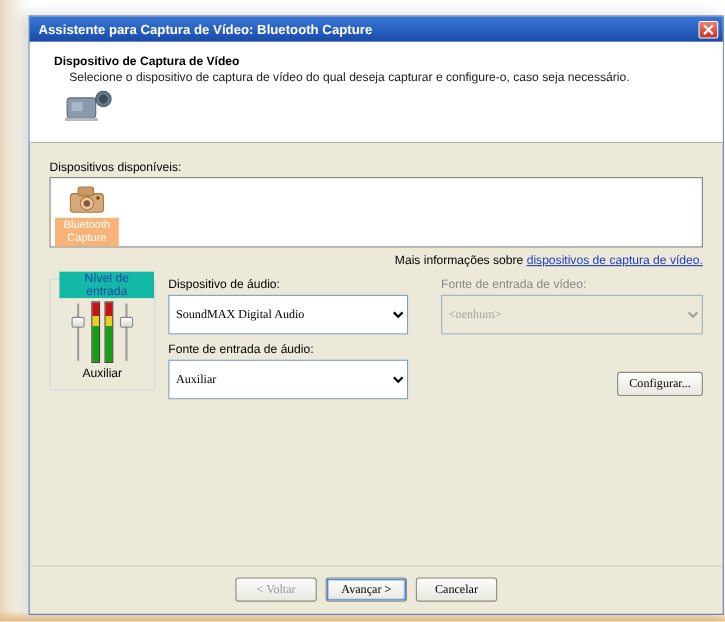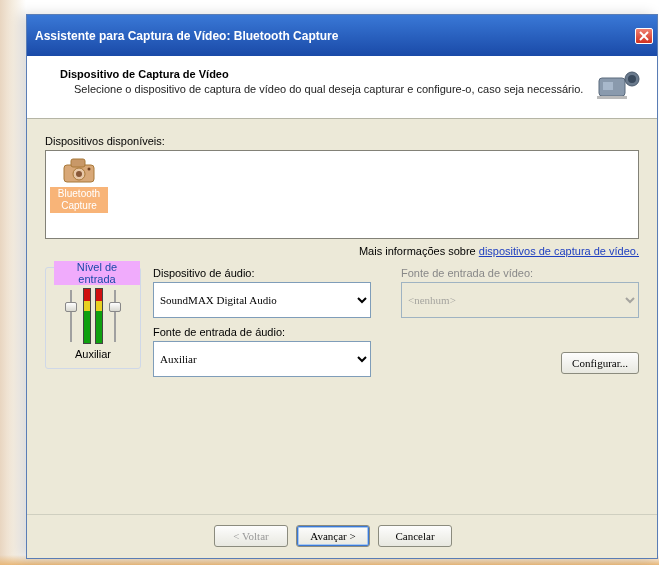--- a/index.html
+++ b/index.html
@@ -30,21 +30,21 @@
     position: absolute;
     left: 26px; top: 14px;
     width: 632px;
     height: 545px;
     border: 1px solid #5a7db5;
     background: #ece9d8;
     box-shadow: -6px 0 12px rgba(0,0,0,0.15);
     z-index: 1;
   }
   .titlebar {
-    height: 41px;
+    height: 23px;
     background: linear-gradient(to bottom, #3a78d6 0%, #2d66c4 40%, #1a4aa8 100%);
     color: #fff;
     display: flex;
     align-items: center;
     justify-content: space-between;
     padding: 0 4px 0 8px;
     font-size: 12px;
     font-weight: bold;
   }
   .close-btn {
@@ -54,42 +54,43 @@
     border-radius: 2px;
     display: flex; align-items: center; justify-content: center;
     color: #fff;
     font-weight: bold;
     font-size: 11px;
     cursor: pointer;
   }
   .header-panel {
     background: #fff;
     border-bottom: 1px solid #b5b5a5;
-    padding: 10px 14px 12px 33px;
+    padding: 10px 14px 12px 22px;
     display: flex;
     align-items: flex-start;
     justify-content: space-between;
+    flex-direction: column;
   }
   .header-text { flex: 1; padding-top: 2px; }
   .header-title { font-weight: bold; font-size: 11px; margin-bottom: 3px; }
   .header-sub { font-size: 11px; padding-left: 14px; color: #222; }
   .camcorder-icon {
     width: 48px; height: 40px;
     margin-left: 8px;
   }
   .content {
     padding: 16px 18px 0 18px;
     position: relative;
     height: calc(100% - 23px - 62px - 44px);
   }
   .label { font-size: 11px; color: #000; margin-bottom: 3px; display: block; }
   .devices-box {
     background: #fff;
     border: 1px solid #828177;
-    height: 89px;
+    height: 64px;
     padding: 4px;
     display: flex;
     gap: 6px;
     margin-bottom: 6px;
   }
   .device-item {
     width: 58px;
     text-align: center;
     cursor: pointer;
   }
@@ -119,21 +120,21 @@
   }
   .fieldset {
     border: 1px solid #cfd8e8;
     border-radius: 3px;
     position: relative;
     padding: 14px 10px 6px 10px;
   }
   .fieldset-legend {
     position: absolute;
     top: -7px; left: 8px;
-    background: #f0abfc;
+    background: #14b8a6;
     color: #1a4aa8;
     font-size: 11px;
     padding: 0 3px;
   }
   .level-box {
     width: 96px;
     height: 102px;
     text-align: center;
   }
   .meters {

